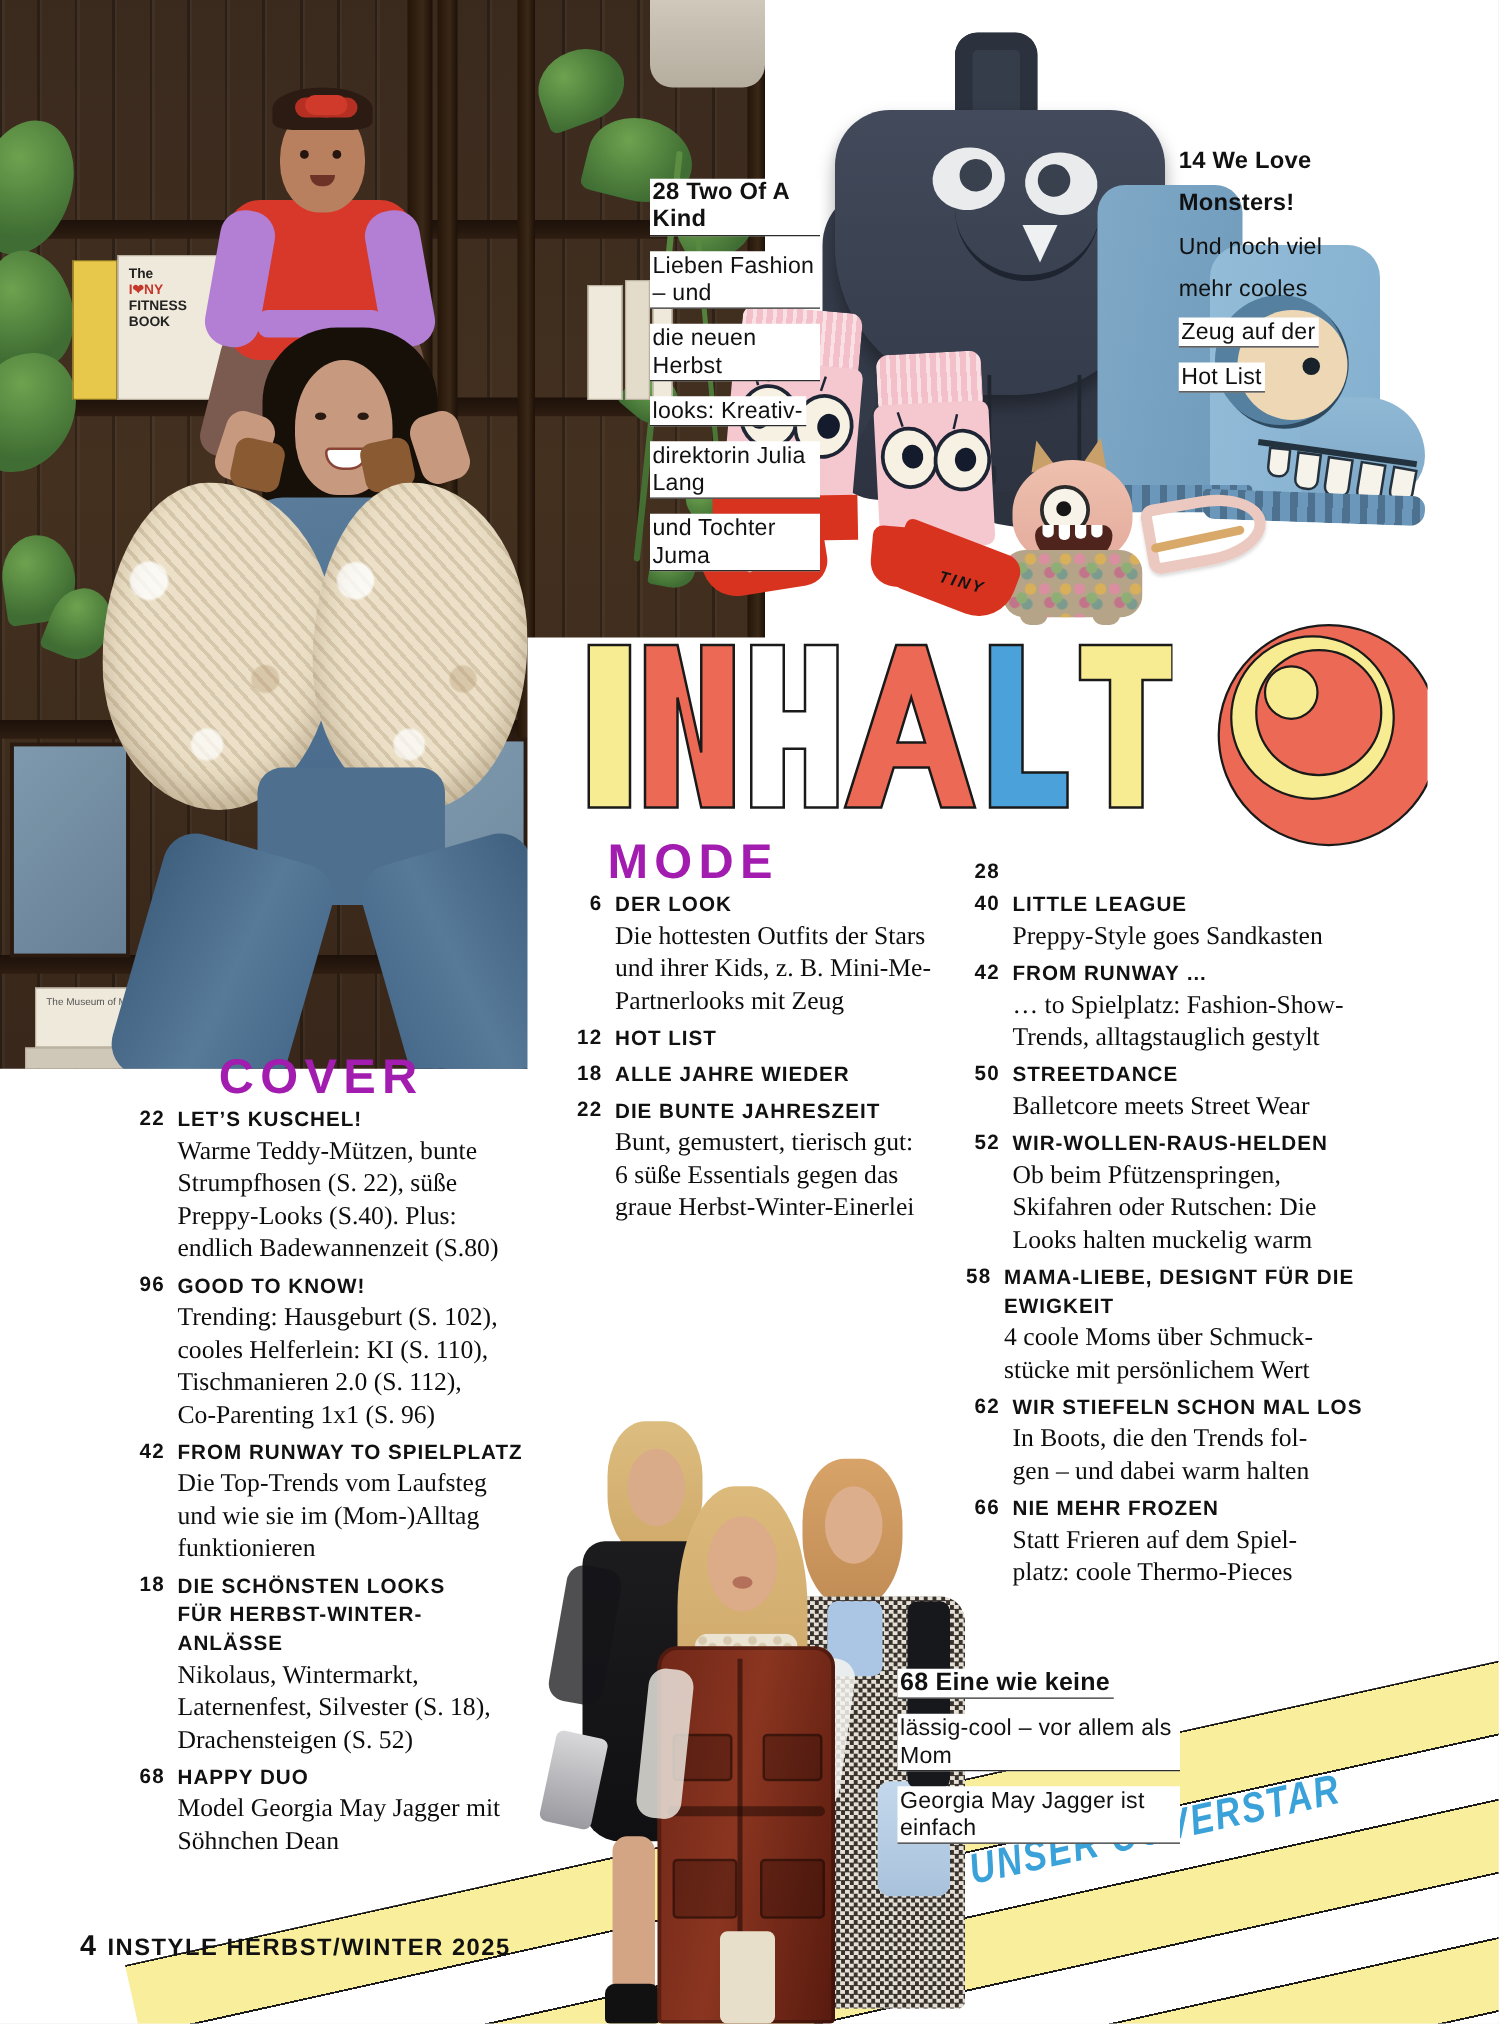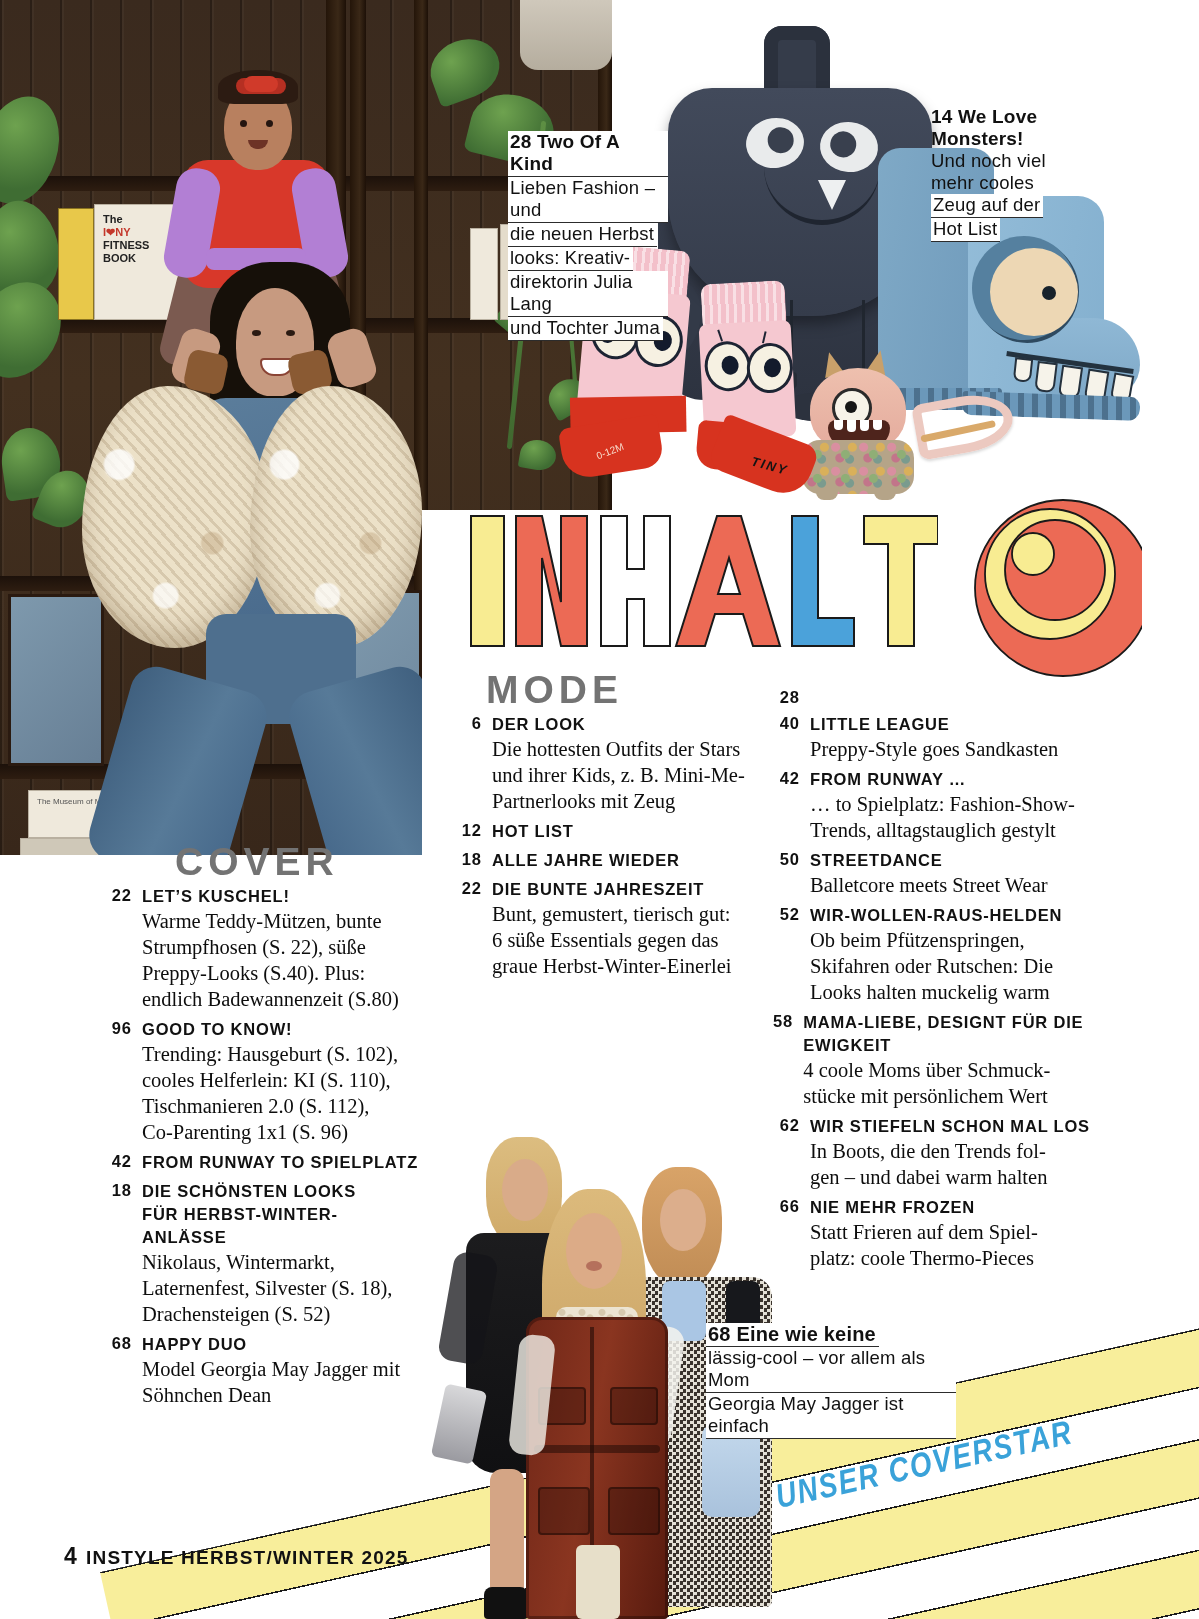--- a/index.html
+++ b/index.html
@@ -24,24 +24,24 @@
      radial-gradient(circle at 45% 80%,rgba(255,255,255,.7) 0 5%,transparent 6%),
      repeating-linear-gradient(48deg,rgba(150,125,90,.25) 0 3px,transparent 3px 9px),
      #ece1c8;
      border-radius:46% 54% 50% 50%/55% 48% 52% 45%;box-shadow:inset 0 -14px 26px rgba(120,95,60,.35);}
   
   .cord{background-image:repeating-linear-gradient(90deg,rgba(255,255,255,.07) 0 3px,transparent 3px 7px);}
   .tooth{background:#f6f3ea;border:2px solid #25313d;border-radius:0 0 8px 8px;}
   
   .cap{z-index:6;line-height:22px;font-size:18.5px;letter-spacing:.2px;}
   .cap .t{font-weight:700;font-size:19px;}
-  .cap div{margin:0;}
+  .cap div{margin:12px;}
   .strip{display:inline-block;background:#fff;padding:0 3px 1px 2px;border-bottom:1.5px solid #2c2c2c;}
   
-  .sechead{font-weight:700;font-size:39px;letter-spacing:5px;z-index:5;color:#737373;}
+  .sechead{font-weight:700;font-size:39px;letter-spacing:5px;z-index:5;color:#a21caf;}
   .col{z-index:5;}
   .entry{display:flex;margin-bottom:3px;}
   .entry .num{width:32px;text-align:right;padding-right:10px;font-weight:700;font-size:16.5px;padding-top:4px;letter-spacing:1px;}
   .entry .ttl{font-weight:700;font-size:16.5px;letter-spacing:.8px;line-height:23px;padding-top:3px;}
   .entry .body{font-family:"Liberation Serif",serif;font-size:20.5px;line-height:26px;white-space:pre-line;color:#0d0d0d;}
   
   .stripes{left:100px;top:1572px;width:2100px;height:700px;transform:rotate(-12.5deg);transform-origin:0 0;z-index:1;
     background:repeating-linear-gradient(to bottom,#1a1a1a 0 1.5px,#f8ee9b 1.5px 57px,#1a1a1a 57px 58.5px,#ffffff 58.5px 108px);}
   .coverstar{left:772px;top:1478px;z-index:3;transform:rotate(-12.5deg) scaleX(.82);transform-origin:0 0;
     color:#3aa2d9;font-weight:700;font-style:italic;font-size:34px;letter-spacing:2px;white-space:nowrap;}
@@ -405,20 +405,23 @@
            <div class="body">Trending: Hausgeburt (S. 102),
 cooles Helferlein: KI (S. 110),
 Tischmanieren 2.0 (S. 112),
 Co-Parenting 1x1 (S. 96)</div>
         </div>
     </div>
     <div class="entry">
       <div class="num">42</div>
       <div>
           <div class="ttl">FROM RUNWAY TO SPIELPLATZ</div>
+           <div class="body">Die Top-Trends vom Laufsteg
+und wie sie im (Mom-)Alltag
+funktionieren</div>
         </div>
     </div>
     <div class="entry">
       <div class="num">18</div>
       <div style="max-width:255px;">
           <div class="ttl">DIE SCHÖNSTEN LOOKS FÜR HERBST-WINTER-ANLÄSSE</div>
            <div class="body">Nikolaus, Wintermarkt,
 Laternenfest, Silvester (S. 18),
 Drachensteigen (S. 52)</div>
         </div>

